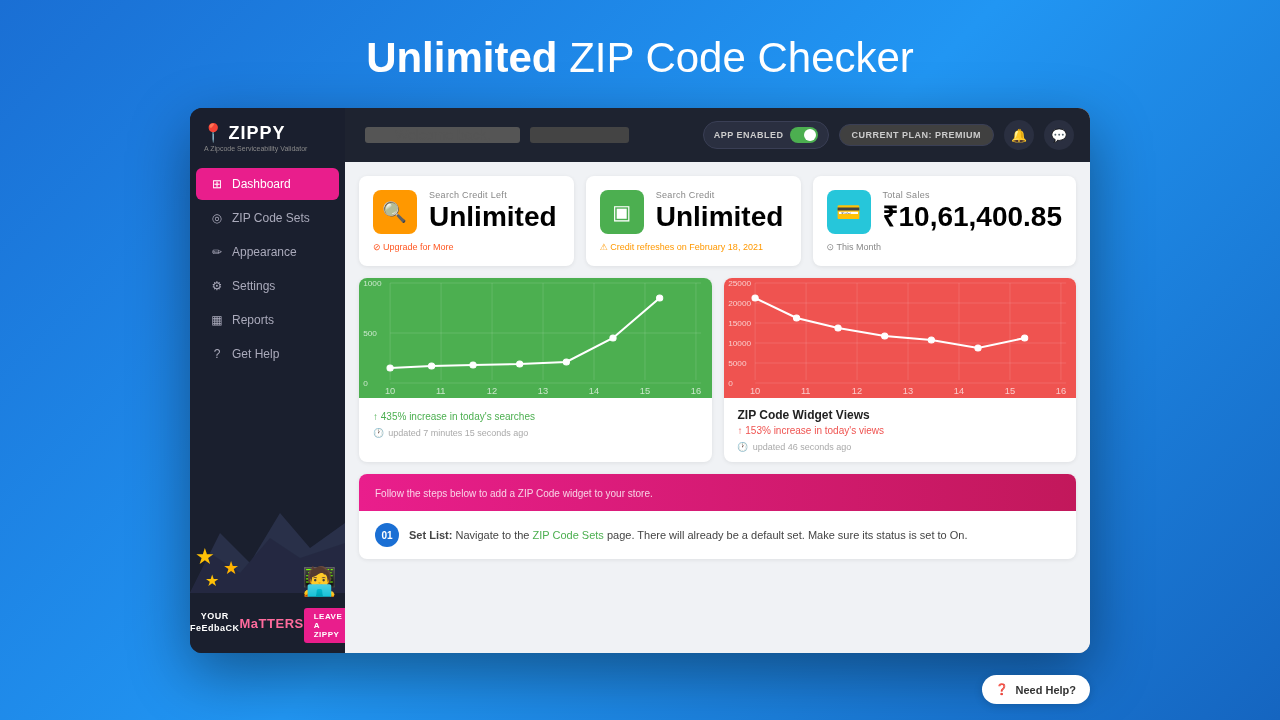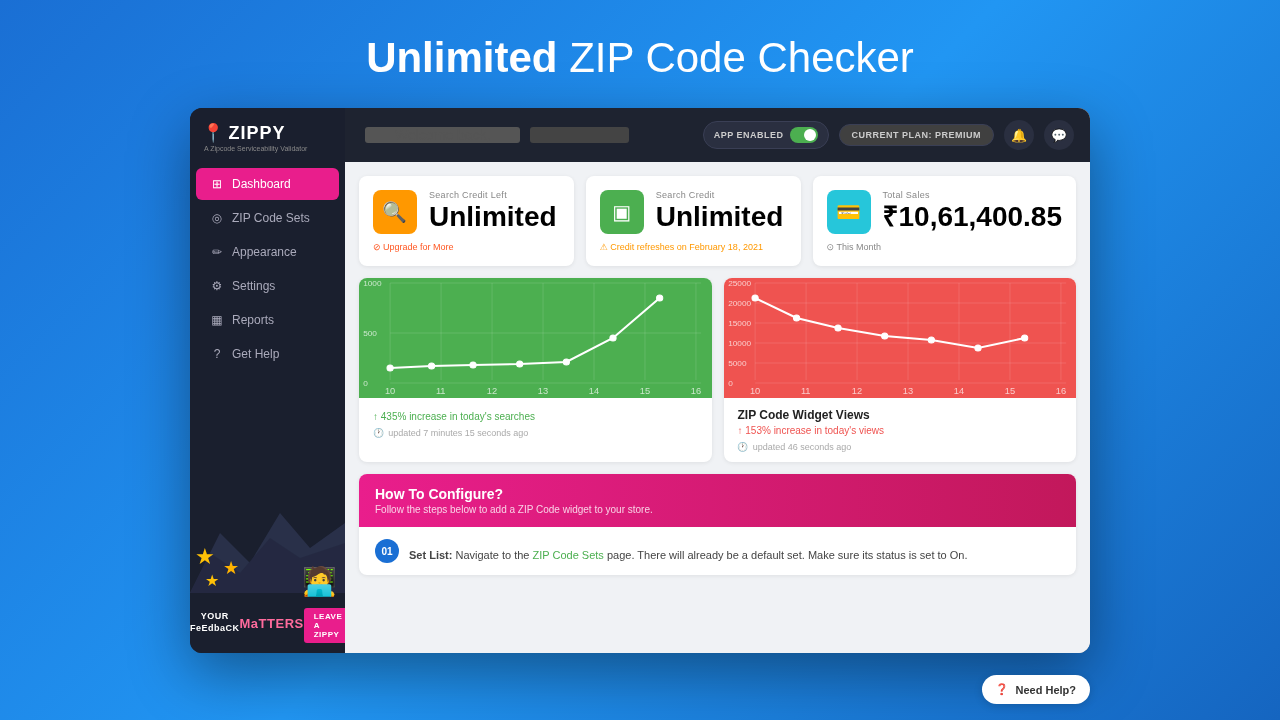--- a/index.html
+++ b/index.html
@@ -355,21 +355,21 @@
       margin-top: 2px;
     }
     .configure-steps {
       padding: 12px 16px;
       display: flex;
       flex-direction: column;
       gap: 10px;
     }
     .configure-step {
       display: flex;
-      align-items: flex-end;
+      align-items: center;
       gap: 10px;
     }
     .step-num {
       width: 24px;
       height: 24px;
       border-radius: 50%;
       background: #1a6fd4;
       color: white;
       font-size: 10px;
       font-weight: 700;
@@ -659,21 +659,20 @@
       <div class="chart-stat chart-stat-red">↑ 153% increase in today's views</div>
       <div class="chart-updated">
         <span>🕐</span>updated 46 seconds ago
       </div>
     </div>
   </div>
         </div>
 
       <div class="configure-card">
         <div class="configure-header">
-          <div class="configure-title">How To Configure?</div>
           <div class="configure-subtitle">Follow the steps below to add a ZIP Code widget to your store.</div>
         </div>
         <div class="configure-steps">
           <div class="configure-step">
             <div class="step-num">01</div>
             <div class="step-text">
               <strong>Set List:</strong> Navigate to the <span class="step-link">ZIP Code Sets</span> page. There will already be a default set. Make sure its status is set to On.
             </div>
           </div>
         </div>

